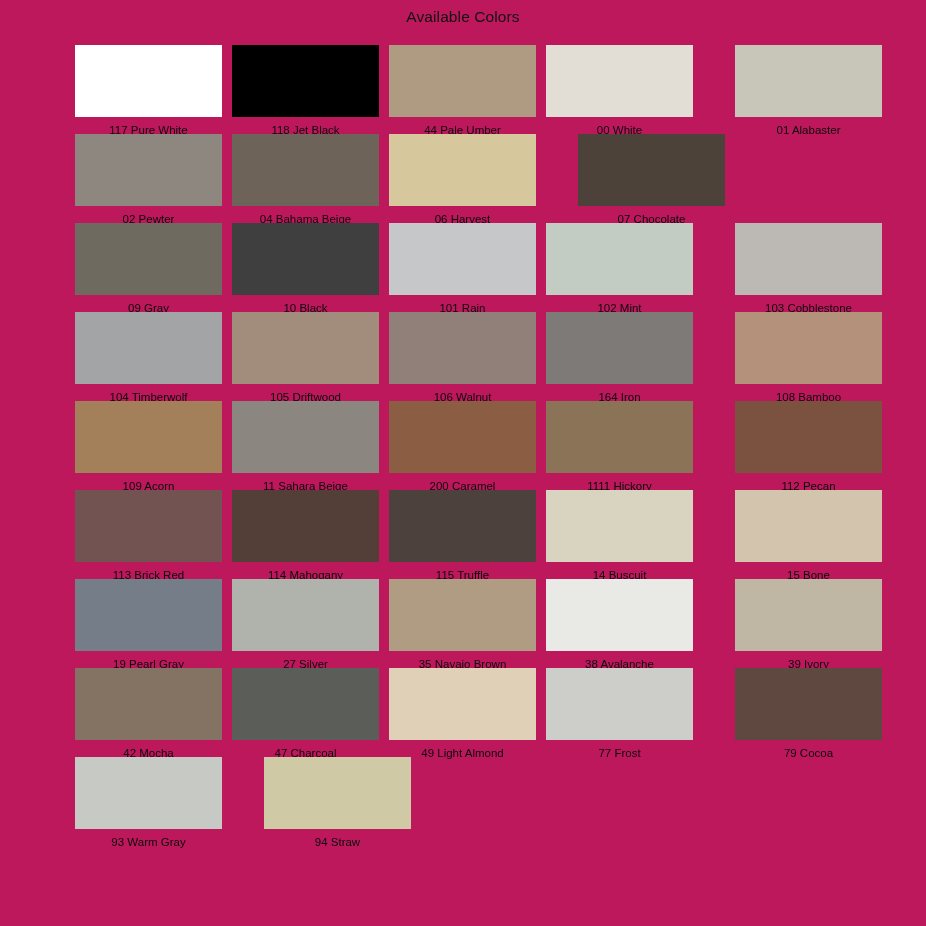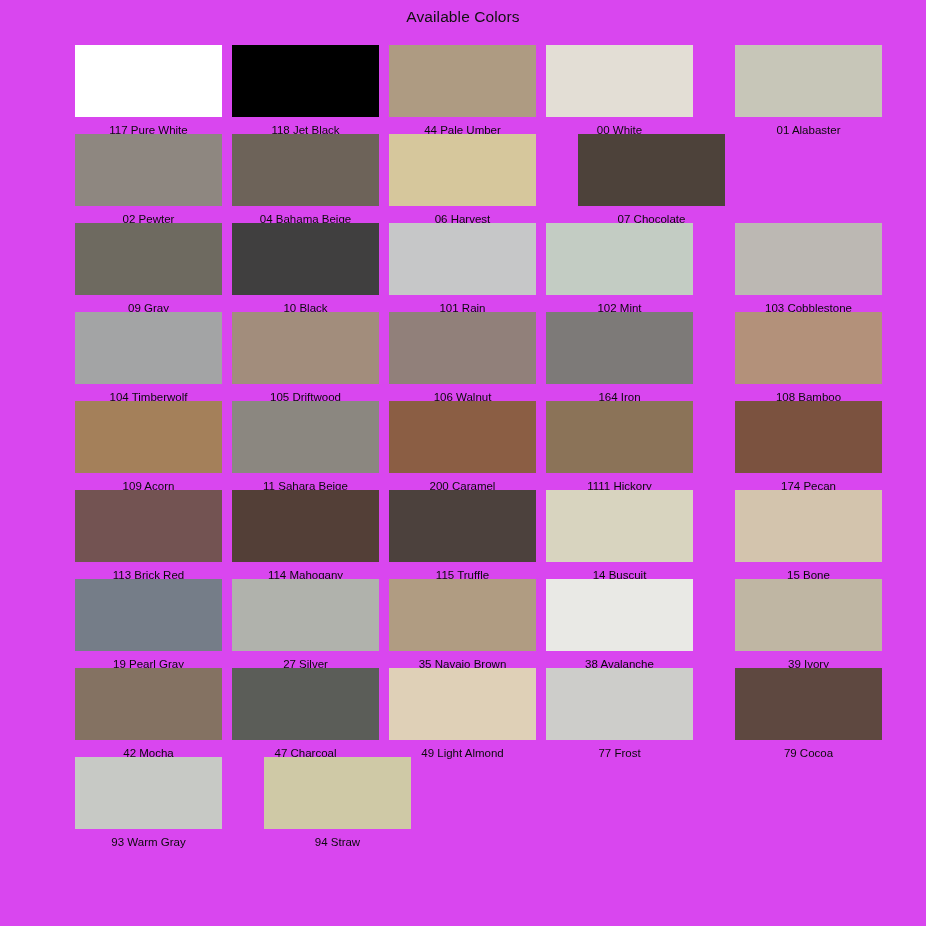--- a/index.html
+++ b/index.html
@@ -13,21 +13,21 @@
     height: 926px;
     font-family: "Liberation Sans", sans-serif;
     color: #000000;
     overflow: hidden;
   }
 
   #page {
     position: relative;
     width: 926px;
     height: 926px;
-    background: #d946ef;
+    background: #be185d;
     box-sizing: border-box;
   }
 
   #chart-title {
     position: absolute;
     top: 7px;
     left: 0;
     width: 926px;
     text-align: center;
     font-size: 15.5px;
@@ -186,21 +186,21 @@
         <div class="swatch-cell">
           <div class="swatch-chip" style="background: rgb(139, 94, 68);"></div>
           <div class="swatch-label">200 Caramel</div>
         </div>
         <div class="swatch-cell">
           <div class="swatch-chip" style="background: rgb(139, 115, 88);"></div>
           <div class="swatch-label">1111 Hickory</div>
         </div>
         <div class="swatch-cell">
           <div class="swatch-chip" style="background: rgb(123, 82, 63);"></div>
-          <div class="swatch-label">174 Pecan</div>
+          <div class="swatch-label">112 Pecan</div>
         </div>
       </div>
       <div class="swatch-row">
         <div class="swatch-cell">
           <div class="swatch-chip" style="background: rgb(115, 83, 82);"></div>
           <div class="swatch-label">113 Brick Red</div>
         </div>
         <div class="swatch-cell">
           <div class="swatch-chip" style="background: rgb(83, 63, 55);"></div>
           <div class="swatch-label">114 Mahogany</div>

